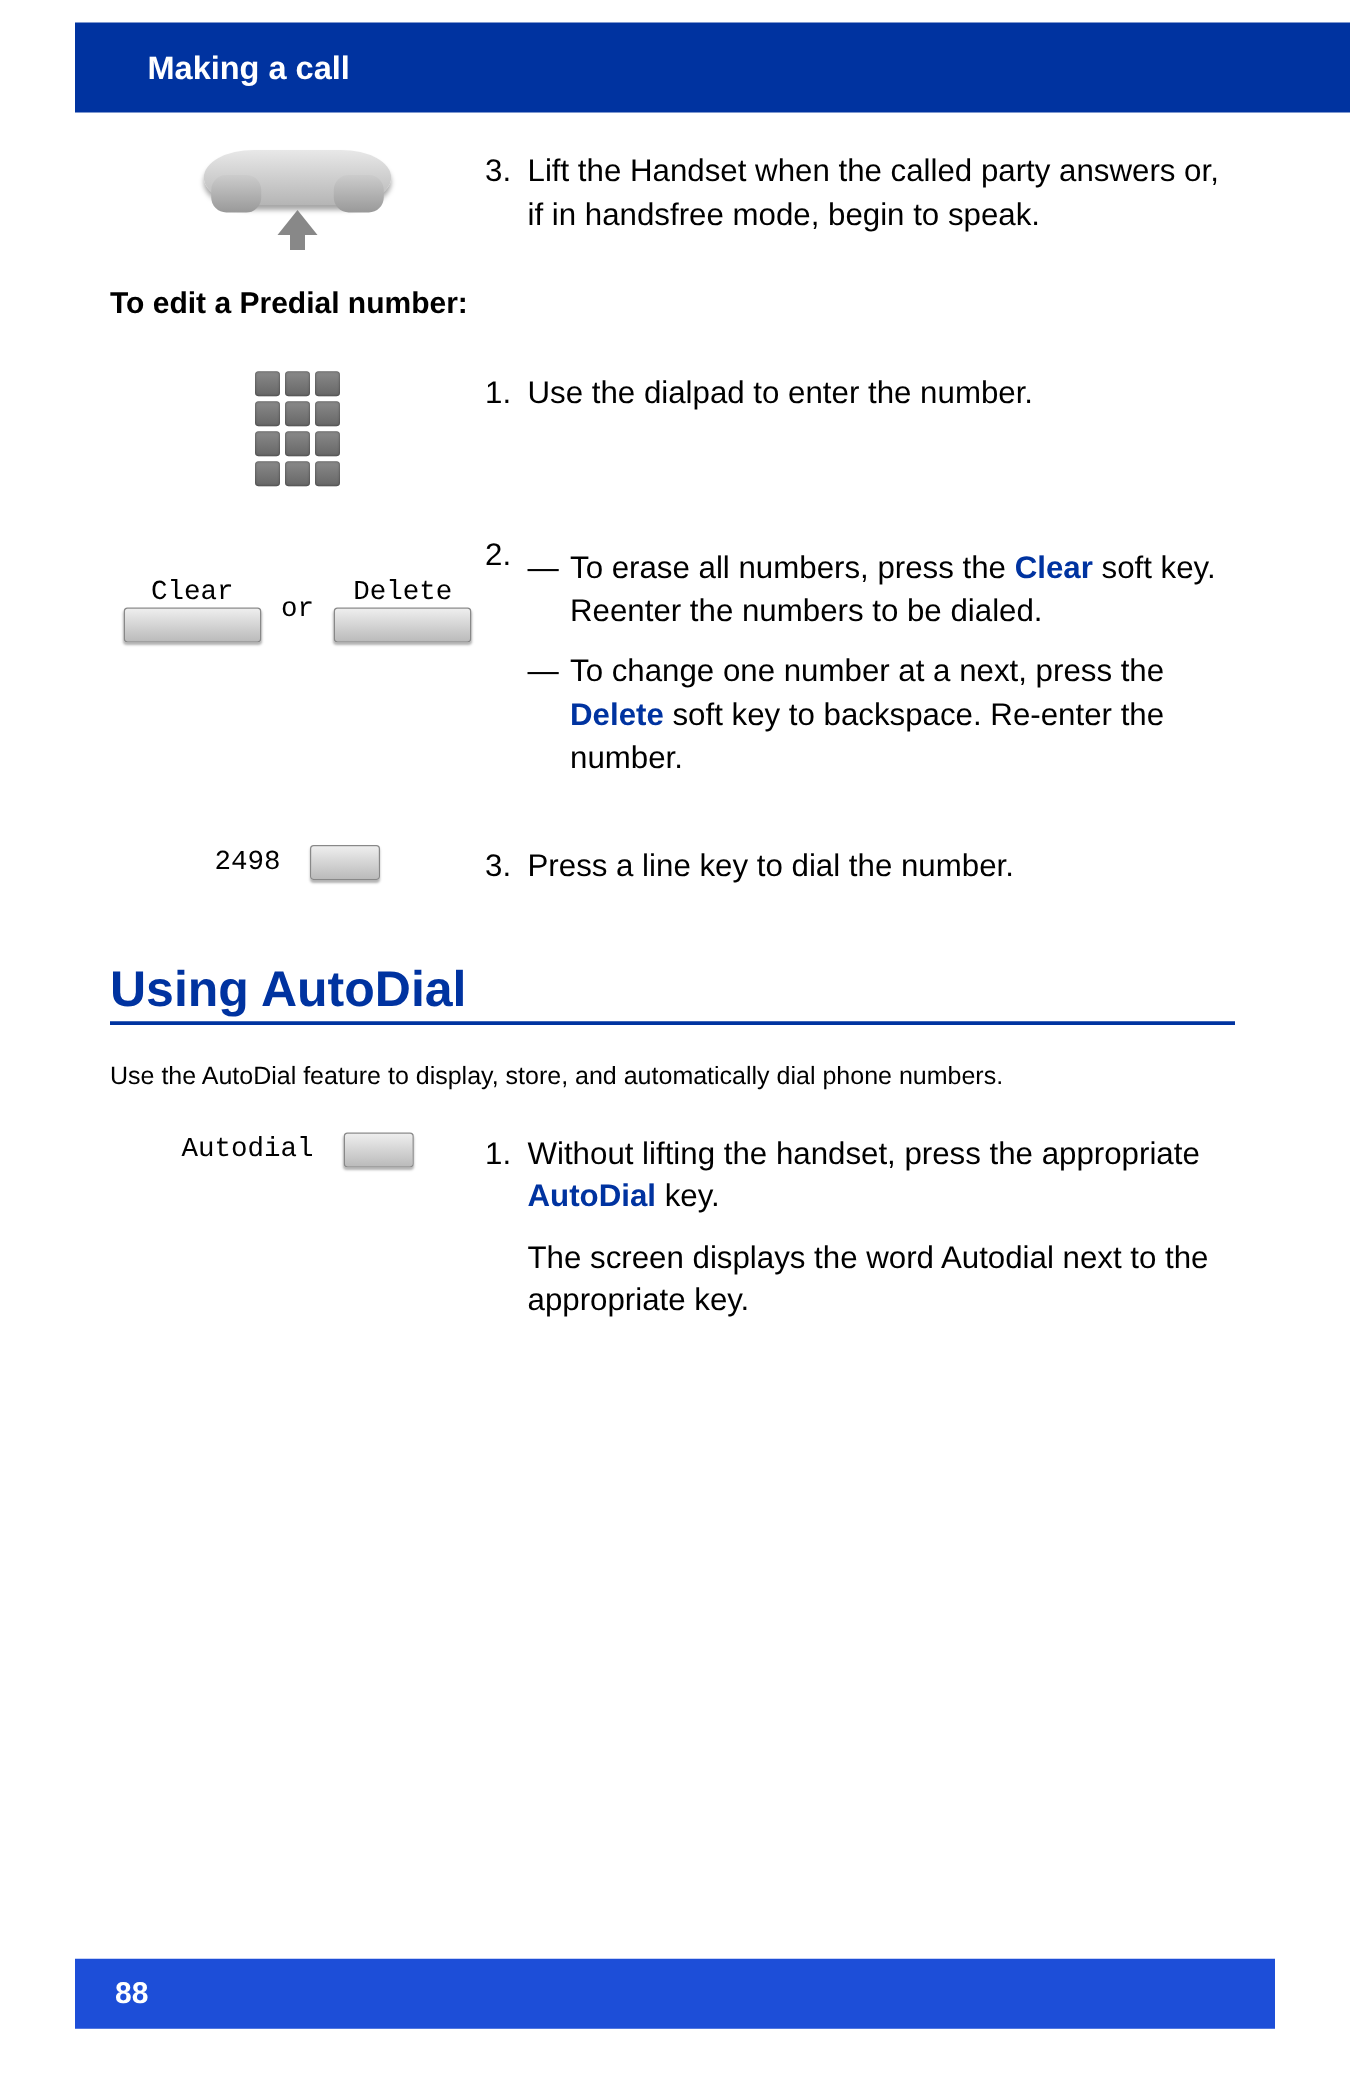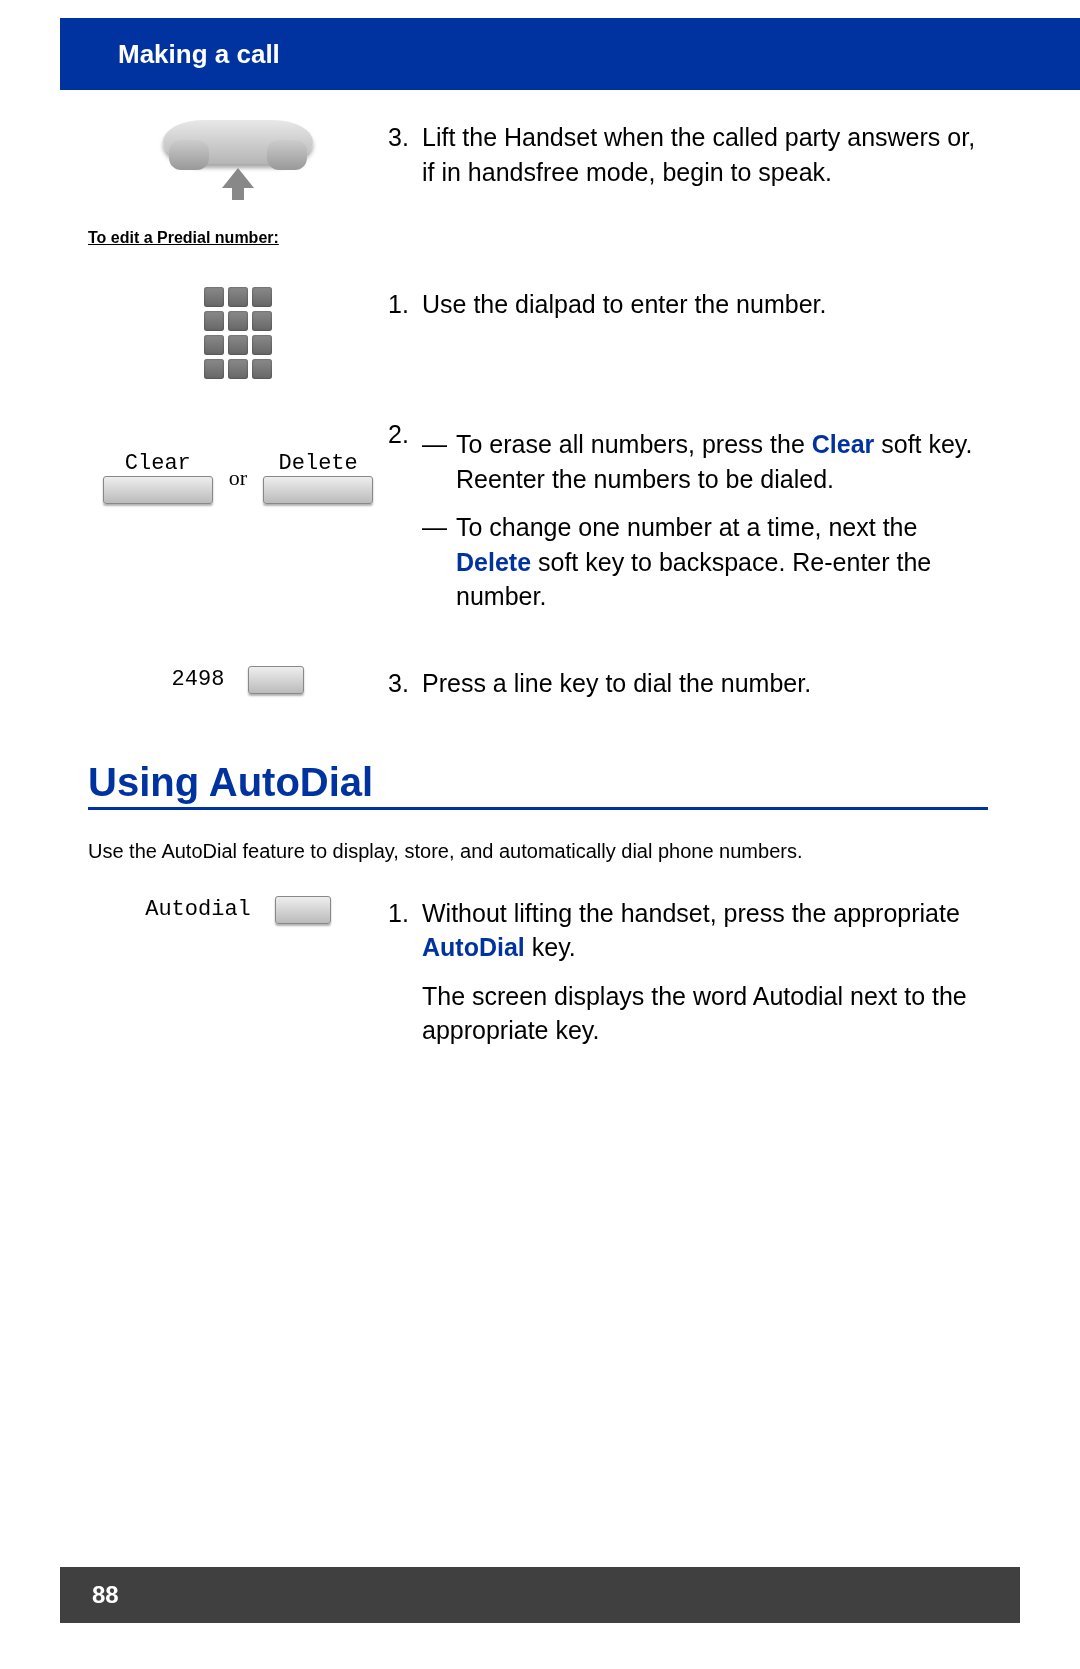--- a/index.html
+++ b/index.html
@@ -55,24 +55,23 @@
     width: 34px;
     flex-shrink: 0;
   }
   .list-body {
     flex: 1;
   }
   .dash-list { margin-top: 10px; }
   .dash-item { display: flex; margin-bottom: 14px; }
   .dash-mark { width: 34px; flex-shrink: 0; }
   .subhead {
-    font-size: 16px;
+    font-size: 24px;
     font-weight: bold;
     margin: 40px 0 40px 0;
-    text-decoration: underline;
   }
   .section-title {
     color: #0033a0;
     font-size: 40px;
     font-weight: bold;
     margin-top: 60px;
     margin-bottom: 2px;
   }
   .section-rule {
     border: none;
@@ -85,21 +84,21 @@
     margin-bottom: 30px;
   }
   .softkey-term { color: #0033a0; font-weight: bold; }
   
   .footer-bar {
     position: absolute;
     left: 60px;
     bottom: 46px;
     width: 960px;
     height: 56px;
-    background: #404040;
+    background: #1d4ed8;
     color: #fff;
     font-weight: bold;
     font-size: 24px;
     display: flex;
     align-items: center;
     padding-left: 32px;
   }
   
   .handset-wrap {
     display: flex;
@@ -161,21 +160,21 @@
     flex-direction: column;
     align-items: center;
   }
   .softbtn .btn {
     width: 110px; height: 28px;
     background: linear-gradient(#eee,#bbb);
     border: 1px solid #888;
     border-radius: 3px;
     box-shadow: 0 2px 2px rgba(0,0,0,0.3);
   }
-  .or-label { font-family: Liberation Serif, serif; font-size: 22px; }
+  .or-label { font-family: Liberation Mono, monospace; font-size: 22px; }
   .linekey-group {
     display: flex;
     align-items: center;
     gap: 24px;
     font-family: "Courier New", monospace;
     font-size: 22px;
   }
   .linekey {
     width: 56px; height: 28px;
     background: linear-gradient(#eee,#bbb);
@@ -256,21 +255,21 @@
           <div class="dash-list">
             <div class="dash-item">
               <div class="dash-mark">—</div>
               <div>
                 <span>To erase all numbers, press the </span><span class="softkey-term">Clear</span><span> soft key. Reenter the numbers to be dialed.</span>
               </div>
             </div>
             <div class="dash-item">
               <div class="dash-mark">—</div>
               <div>
-                <span>To change one number at a time, next the </span><span class="softkey-term">Delete</span><span> soft key to backspace. Re-enter the number.</span>
+                <span>To change one number at a next, press the </span><span class="softkey-term">Delete</span><span> soft key to backspace. Re-enter the number.</span>
               </div>
             </div>
           </div>
         </div>
       </div>
     </div>
   </div>
 
   <div class="row" style="margin-top:20px;">
     <div class="icon-col">

